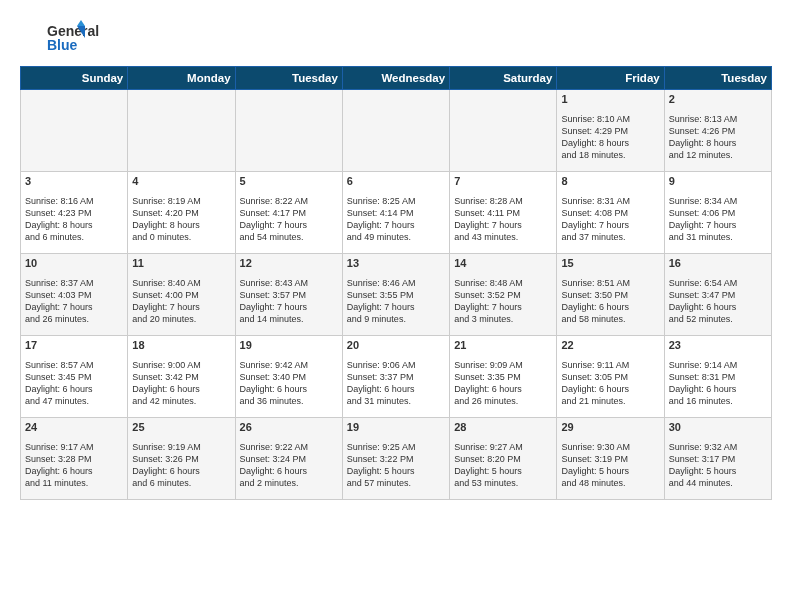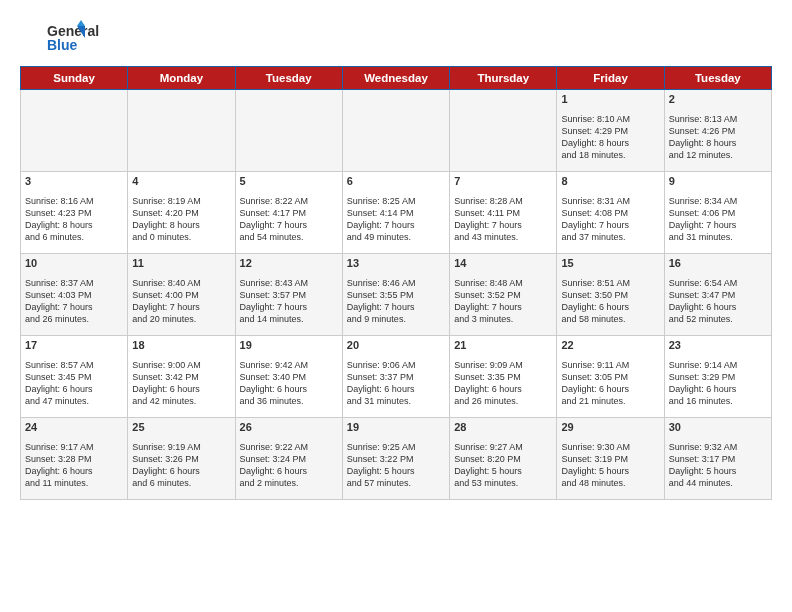--- a/index.html
+++ b/index.html
@@ -43,26 +43,26 @@
     .location {
       font-size: 14px;
       color: #555;
     }
     table {
       width: 100%;
       border-collapse: collapse;
       table-layout: fixed;
     }
     thead th {
-      background: #b91c1c;
+      background: #0c4a6e;
       color: #fff;
       font-size: 11.5px;
       font-weight: bold;
       padding: 5px 4px;
-      text-align: center;
+      text-align: right;
       border: 1px solid #1a5fa8;
     }
     tbody td {
       border: 1px solid #ccc;
       vertical-align: top;
       padding: 3px 4px;
       font-size: 9.5px;
       color: #333;
       height: 82px;
       background: #fff;
@@ -105,21 +105,21 @@
     </div>
   </div>
 
   <table>
     <thead>
       <tr>
       <th>Sunday</th>
           <th>Monday</th>
           <th>Tuesday</th>
           <th>Wednesday</th>
-          <th>Thursday</th>
+          <th>Saturday</th>
           <th>Friday</th>
           <th>Tuesday</th>
         </tr>
     </thead>
     <tbody id="cal-body">
     <tr>
           <td class="empty-cell"></td>
           <td class="empty-cell"></td>
           <td class="empty-cell"></td>
           <td class="empty-cell"></td>
@@ -280,21 +280,21 @@
           <td>
             <span class="day-number">22</span>
             <div class="cell-content">Sunrise: 9:11 AM
 Sunset: 3:05 PM
 Daylight: 6 hours
 and 21 minutes.</div>
           </td>
           <td>
             <span class="day-number">23</span>
             <div class="cell-content">Sunrise: 9:14 AM
-Sunset: 3:29 PM
+Sunset: 8:31 PM
 Daylight: 6 hours
 and 16 minutes.</div>
           </td>
         </tr>
         <tr>
           <td>
             <span class="day-number">24</span>
             <div class="cell-content">Sunrise: 9:17 AM
 Sunset: 3:28 PM
 Daylight: 6 hours

